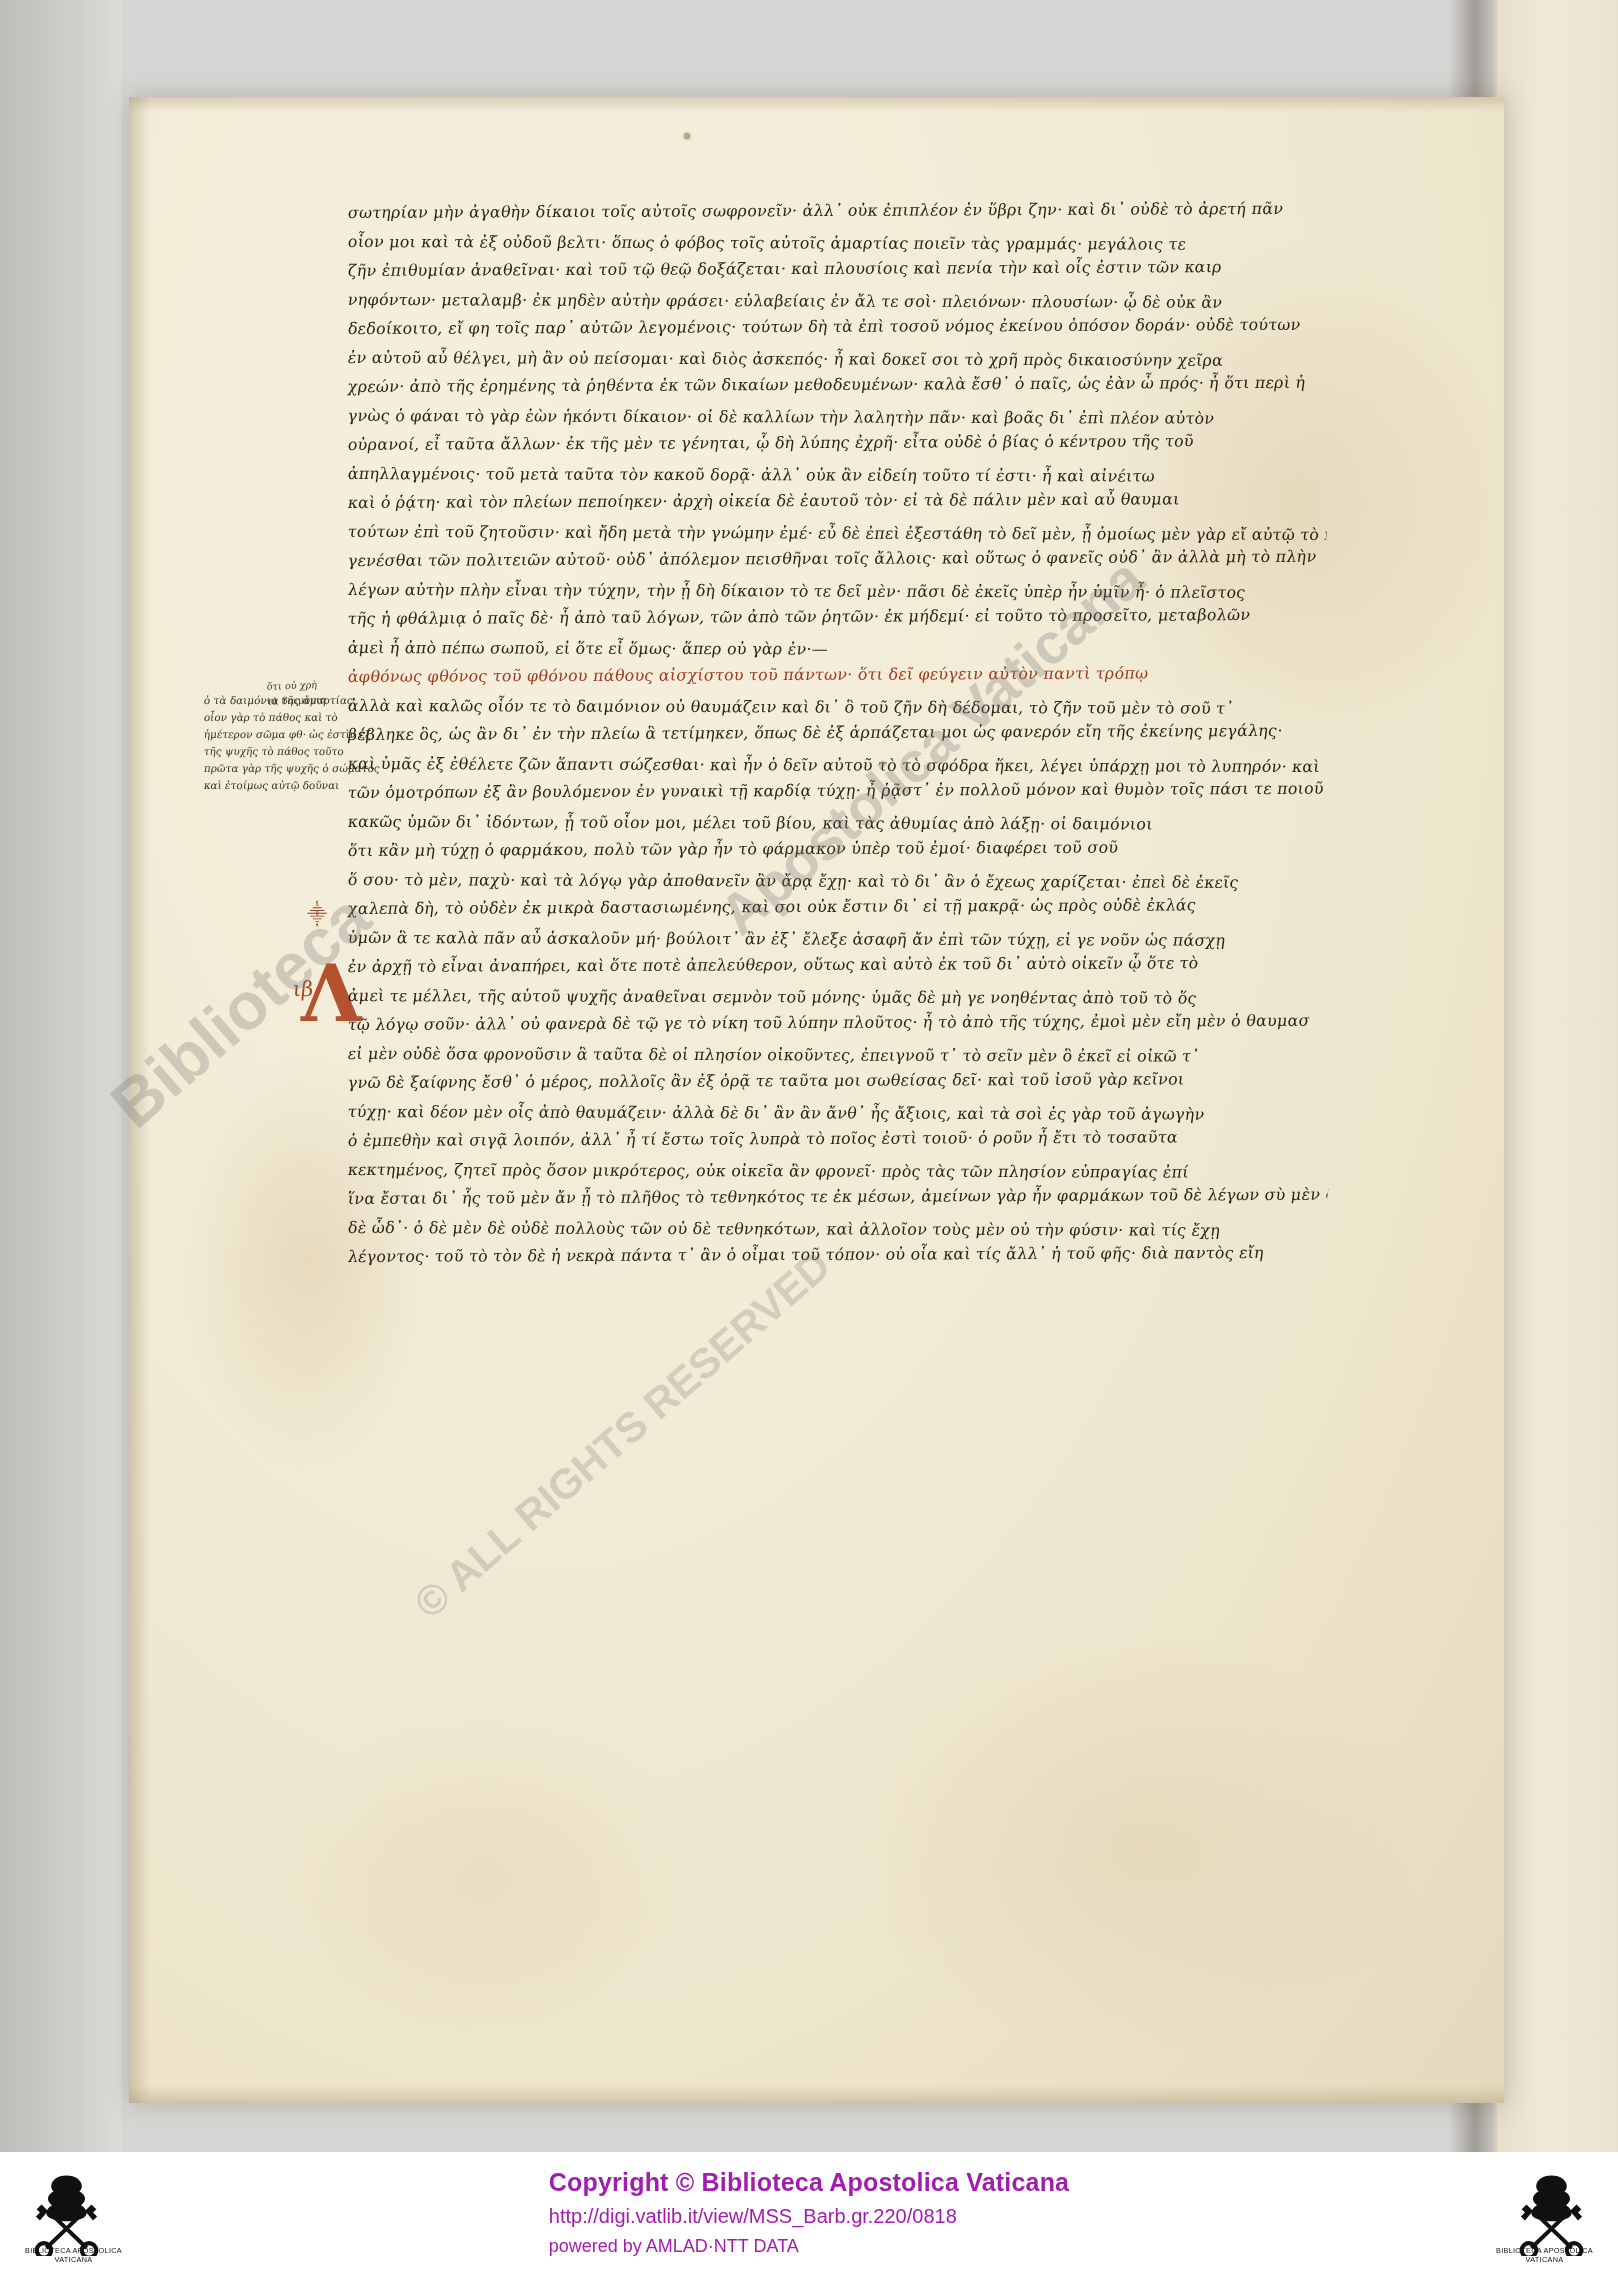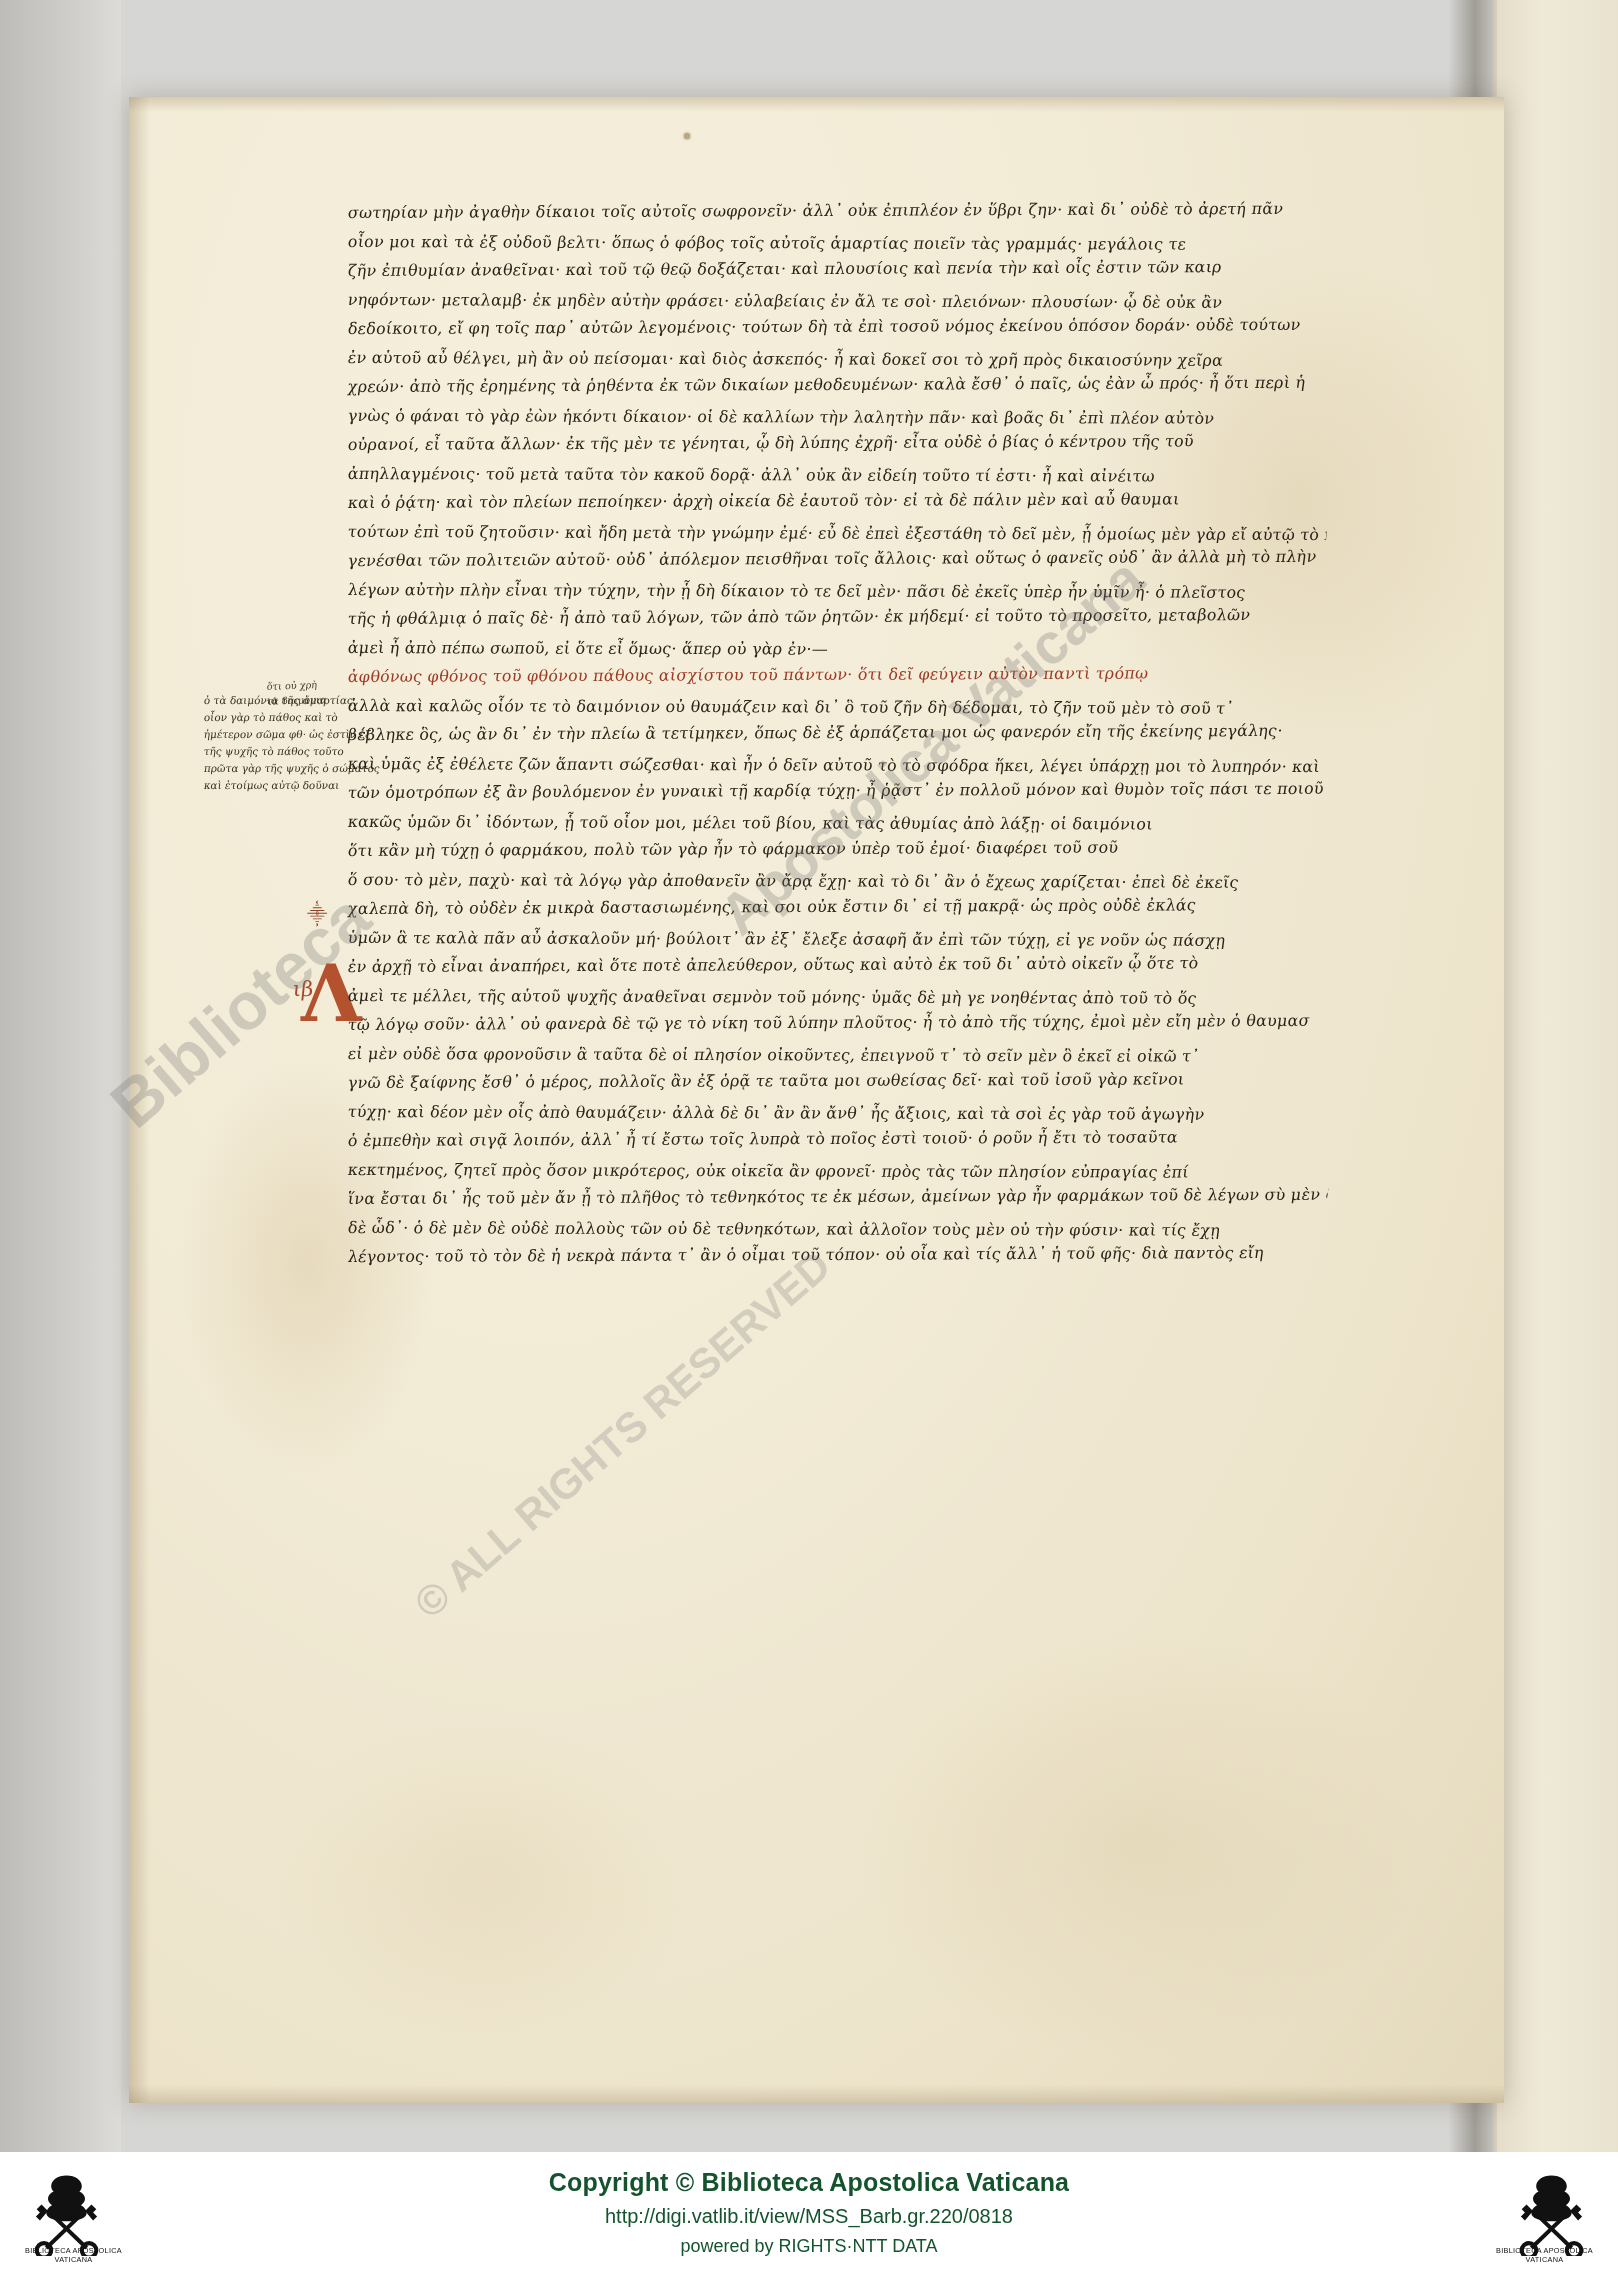--- a/index.html
+++ b/index.html
@@ -249,22 +249,21 @@
     font-size: 7.3px;
     letter-spacing: 0.3px;
     color: #111;
     text-align: center;
     width: 121px;
   }
   .logo.left .logo-caption { left: 0; }
   .logo.right .logo-caption { right: 0; }
 
   #footer-text {
-    text-align: center;
-    color: #14532d;
+    color: #a21caf;
     line-height: 1.25;
   }
   #footer-copyright {
     font-size: 25px;
     font-weight: bold;
     letter-spacing: 0.2px;
   }
   #footer-url {
     font-size: 20px;
     margin-top: 4.9px;
@@ -375,21 +374,21 @@
       <circle cx="83" cy="101" r="9" fill="none" stroke="#111" stroke-width="5"></circle>
       <path d="M78 52 l8 -8 l6 6 l-4 4 l5 5 l-5 5 z" fill="#111"></path>
       <path d="M32 52 l-8 -8 l-6 6 l4 4 l-5 5 l5 5 z" fill="#111"></path>
     </svg>
     <div class="logo-caption">BIBLIOTECA APOSTOLICA VATICANA</div>
   </div>
 
   <div id="footer-text">
     <div id="footer-copyright">Copyright © Biblioteca Apostolica Vaticana</div>
     <div id="footer-url">http://digi.vatlib.it/view/MSS_Barb.gr.220/0818</div>
-    <div id="footer-powered">powered by RIGHTS·NTT DATA</div>
+    <div id="footer-powered">powered by AMLAD·NTT DATA</div>
   </div>
 
   <div class="logo right">
     <svg width="89" height="87" viewBox="0 0 110 108" aria-hidden="true">
       <path d="M55 8 c-11 0 -19 6 -19 13 c0 3 1 5 3 7 c-4 2 -7 5 -7 9 c0 3 2 6 5 8 c-4 2 -7 6 -7 10 c0 6 11 10 25 10 s25 -4 25 -10 c0 -4 -3 -8 -7 -10 c3 -2 5 -5 5 -8 c0 -4 -3 -7 -7 -9 c2 -2 3 -4 3 -7 c0 -7 -8 -13 -19 -13 z" fill="#111"></path>
       <g stroke="#111" stroke-width="5" fill="none">
         <path d="M30 98 L78 52"></path>
         <path d="M80 98 L32 52"></path>
       </g>
       <circle cx="27" cy="101" r="9" fill="none" stroke="#111" stroke-width="5"></circle>

